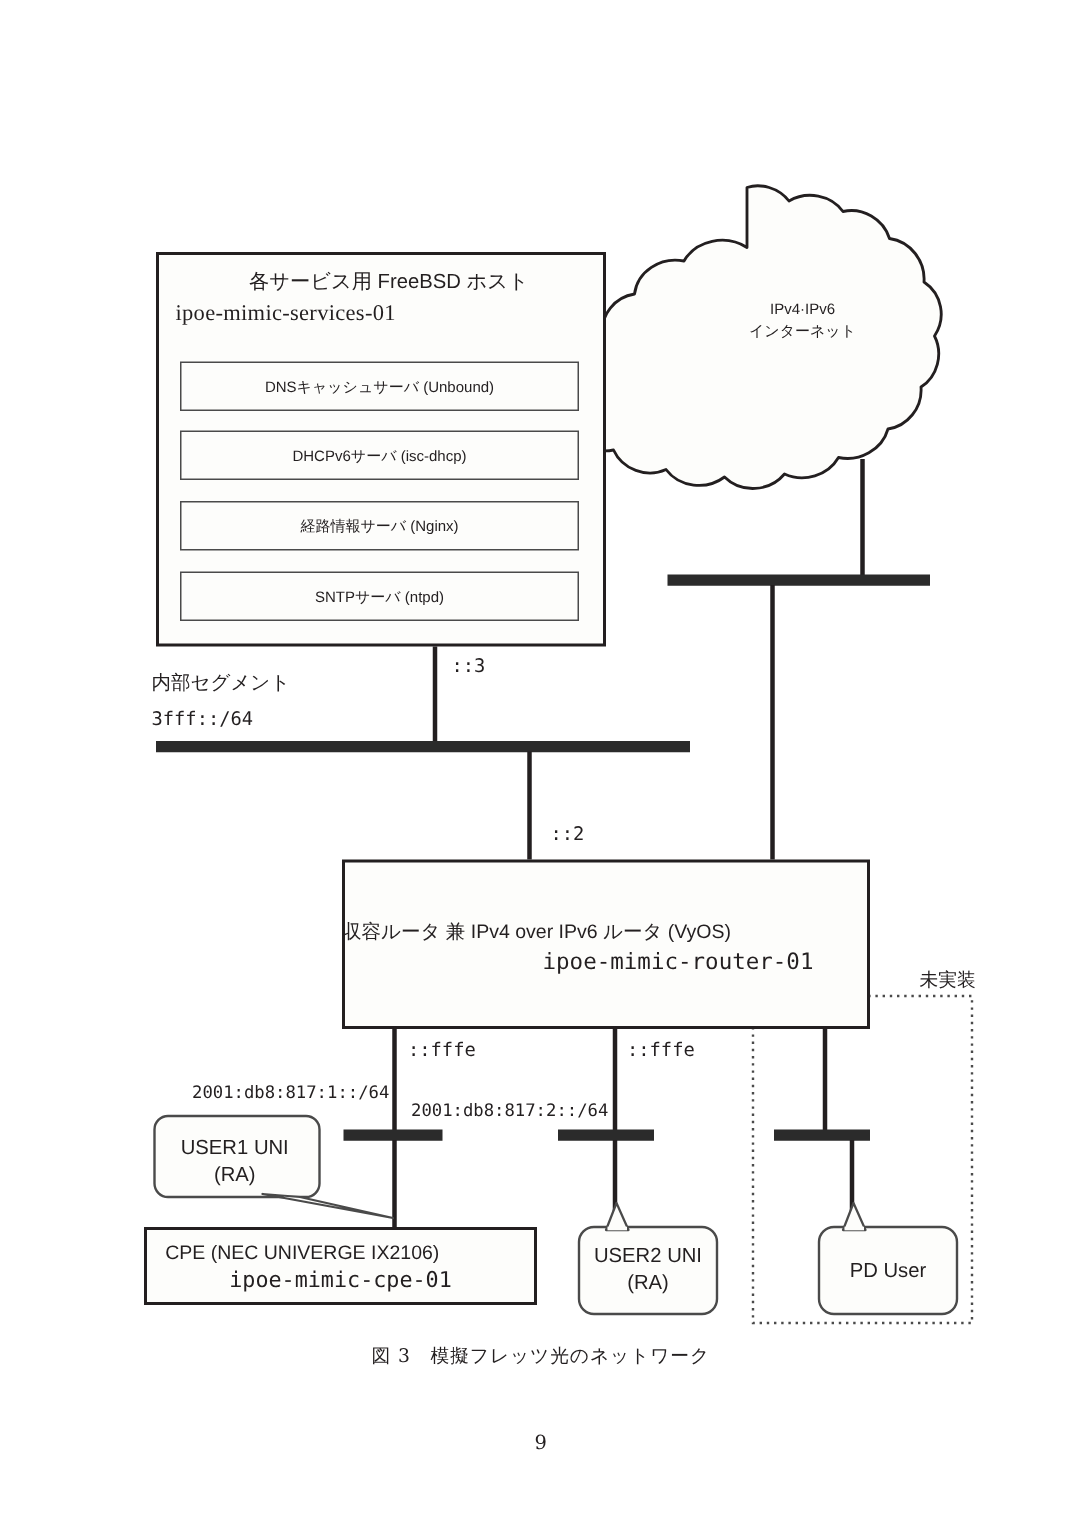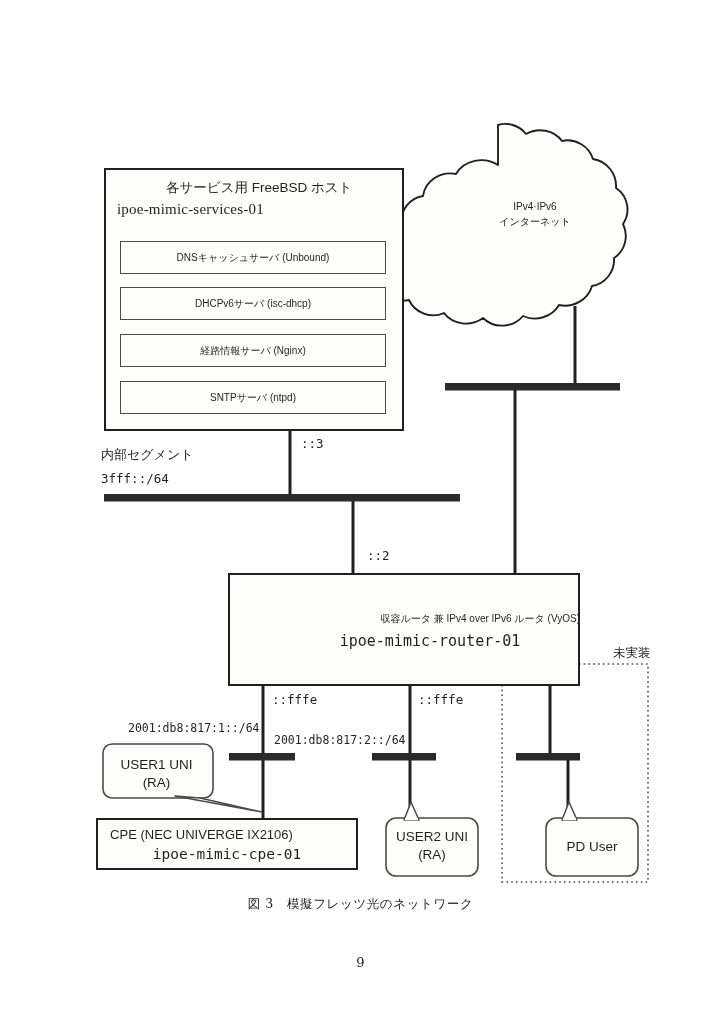--- a/index.html
+++ b/index.html
@@ -79,26 +79,26 @@
     left: 228px; top: 573px;
     width: 352px; height: 113px;
     border: 2.2px solid #231f20;
     background: #fdfdfb;
     box-sizing: border-box;
   }
   #router-line1 {
     position: absolute;
     left: 228px; top: 612px;
     width: 352px;
-    text-align: right;
-    font-size: 10px;
+    text-align: left;
+    font-size: 13px;
   }
   #router-line2 {
     position: absolute;
-    left: 220px; top: 632px;
+    left: 242px; top: 632px;
     width: 420px;
     text-align: center;
     font-size: 15px;
   }
 
   
   #cpe-box {
     position: absolute;
     left: 96px; top: 818px;
     width: 262px; height: 52px;

